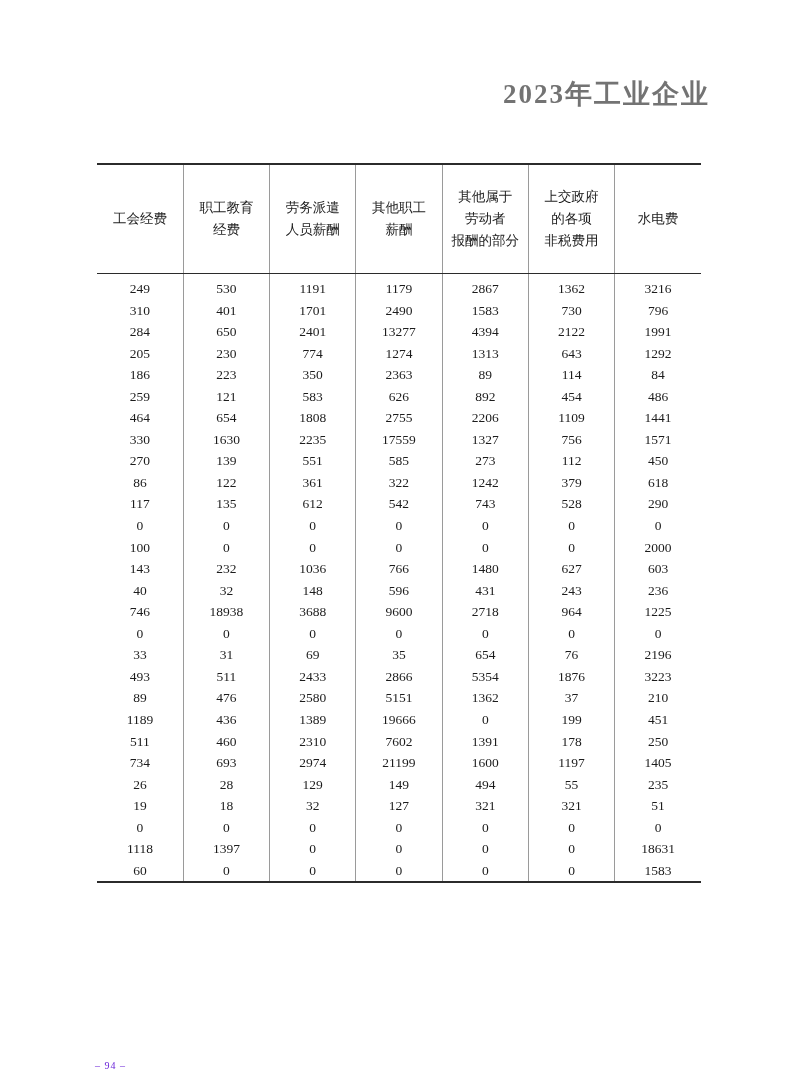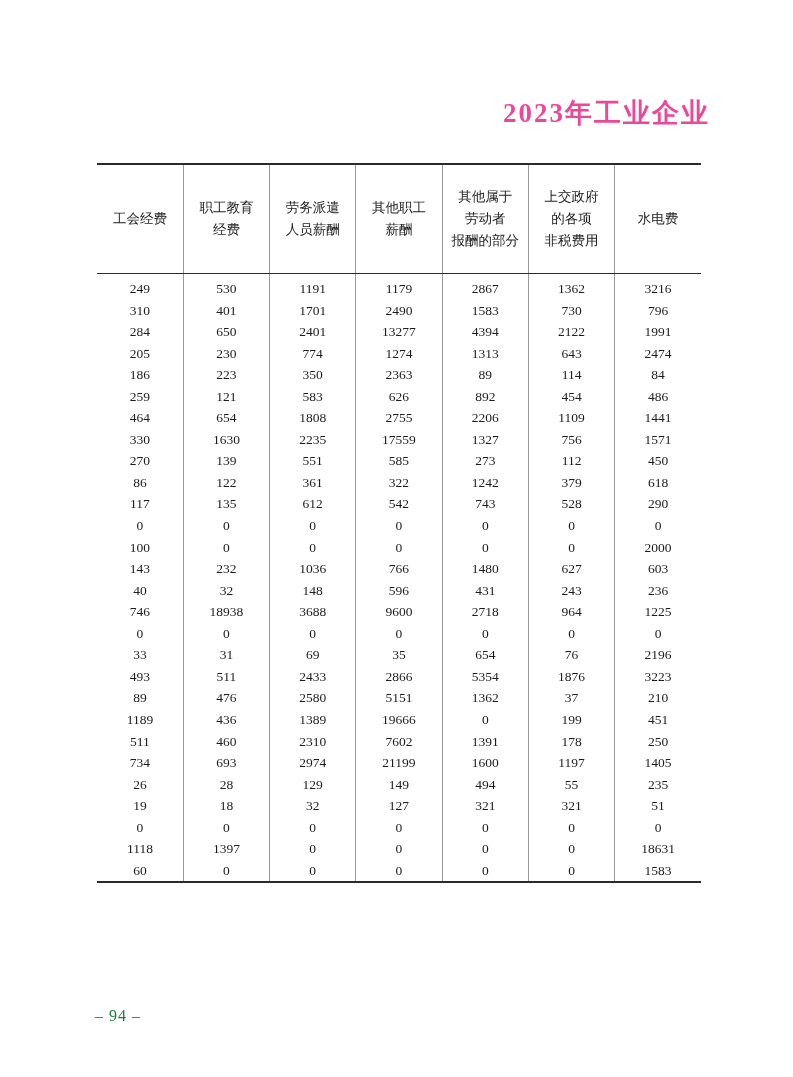--- a/index.html
+++ b/index.html
@@ -12,27 +12,27 @@
     width: 793px;
     height: 1077px;
     margin: 0 auto;
     background: #ffffff;
     font-family: "Liberation Serif", "DejaVu Serif", serif;
     color: #1c1c1c;
     overflow: hidden;
   }
   .title {
     position: absolute;
-    top: 95px;
+    top: 76px;
     right: 83px;
     margin: 0;
     font-size: 27px;
     font-weight: bold;
     letter-spacing: 2px;
-    color: #ec4899;
+    color: #737373;
     white-space: nowrap;
   }
   table.data-table {
     position: absolute;
     left: 97px;
     top: 163px;
     width: 604px;
     border-collapse: collapse;
     table-layout: fixed;
     border-top: 2.5px solid #2b2b2b;
@@ -62,23 +62,23 @@
   table.data-table th + th,
   table.data-table td + td {
     border-left: 1px solid #9a9a9a;
   }
   table.data-table tbody tr:first-child td {
     padding-top: 4px;
   }
   .page-number {
     position: absolute;
     left: 95px;
-    top: 1007px;
-    font-size: 16px;
-    color: #15803d;
+    top: 1060px;
+    font-size: 10px;
+    color: #6d28d9;
     letter-spacing: 1px;
   }
 </style>
 </head>
 <body>
 
 <div class="page">
 
   <h1 class="title">2023年工业企业</h1>
 
@@ -129,21 +129,21 @@
           <td>2122</td>
           <td>1991</td>
         </tr>
         <tr>
           <td>205</td>
           <td>230</td>
           <td>774</td>
           <td>1274</td>
           <td>1313</td>
           <td>643</td>
-          <td>2474</td>
+          <td>1292</td>
         </tr>
         <tr>
           <td>186</td>
           <td>223</td>
           <td>350</td>
           <td>2363</td>
           <td>89</td>
           <td>114</td>
           <td>84</td>
         </tr>

